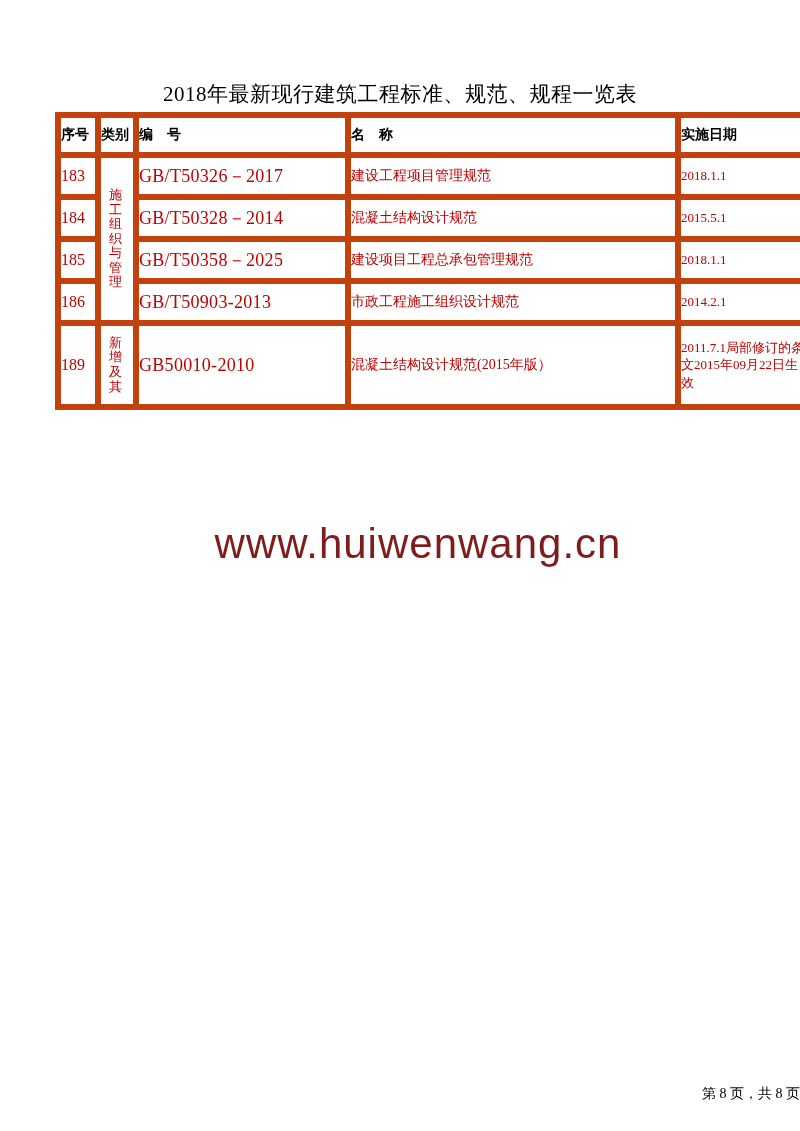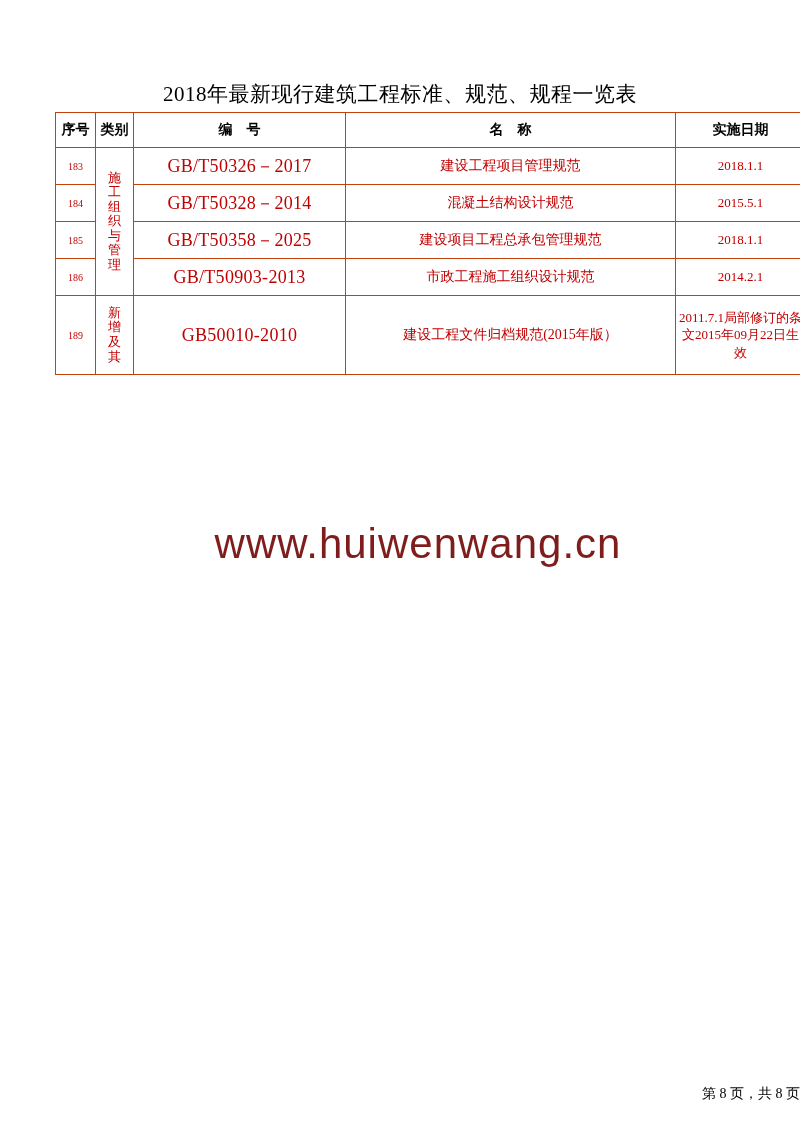--- a/index.html
+++ b/index.html
@@ -43,24 +43,24 @@
     width: 710px;
   }
 
   table.std {
     border-collapse: collapse;
     table-layout: fixed;
     width: 710px;
   }
 
   table.std td, table.std th {
-    border: 1px solid #c2410c;
+    border: 6px solid #c2410c;
     padding: 0;
     vertical-align: middle;
-    text-align: center;
+    text-align: left;
   }
 
   thead th {
     height: 34px;
     font-size: 14px;
     font-weight: bold;
     color: #000000;
     font-family: "Liberation Serif", "DejaVu Serif", serif;
     border: 1px solid #b94a48;
   }
@@ -72,21 +72,21 @@
   .col-date { width: 130px; }
 
   tbody td {
     height: 36px;
     font-size: 13px;
     color: #c00000;
     font-family: "Liberation Serif", "DejaVu Serif", serif;
   }
 
   td.cell-seq {
-    font-size: 10px;
+    font-size: 16px;
     color: #c00000;
   }
 
   td.cell-cat {
     font-size: 13px;
     color: #c00000;
     line-height: 1.12;
     padding: 2px 0;
     width: 38px;
   }
@@ -192,21 +192,21 @@
           <td class="cell-code">GB/T50903-2013</td>
           <td class="cell-name">市政工程施工组织设计规范</td>
           <td class="cell-date">2014.2.1</td>
         </tr>
         <tr class="row-tall">
           <td class="cell-seq">189</td>
           <td class="cell-cat">
             <span class="vtext">新增及其</span>
           </td>
           <td class="cell-code">GB50010-2010</td>
-          <td class="cell-name">建设工程文件归档规范(2015年版）</td>
+          <td class="cell-name">混凝土结构设计规范(2015年版）</td>
           <td class="cell-date">2011.7.1局部修订的条文2015年09月22日生效</td>
         </tr>
       </tbody>
     </table>
   </div>
 
   <div class="watermark">www.huiwenwang.cn</div>
 
   <div class="footer">第 8 页，共 8 页</div>
 

